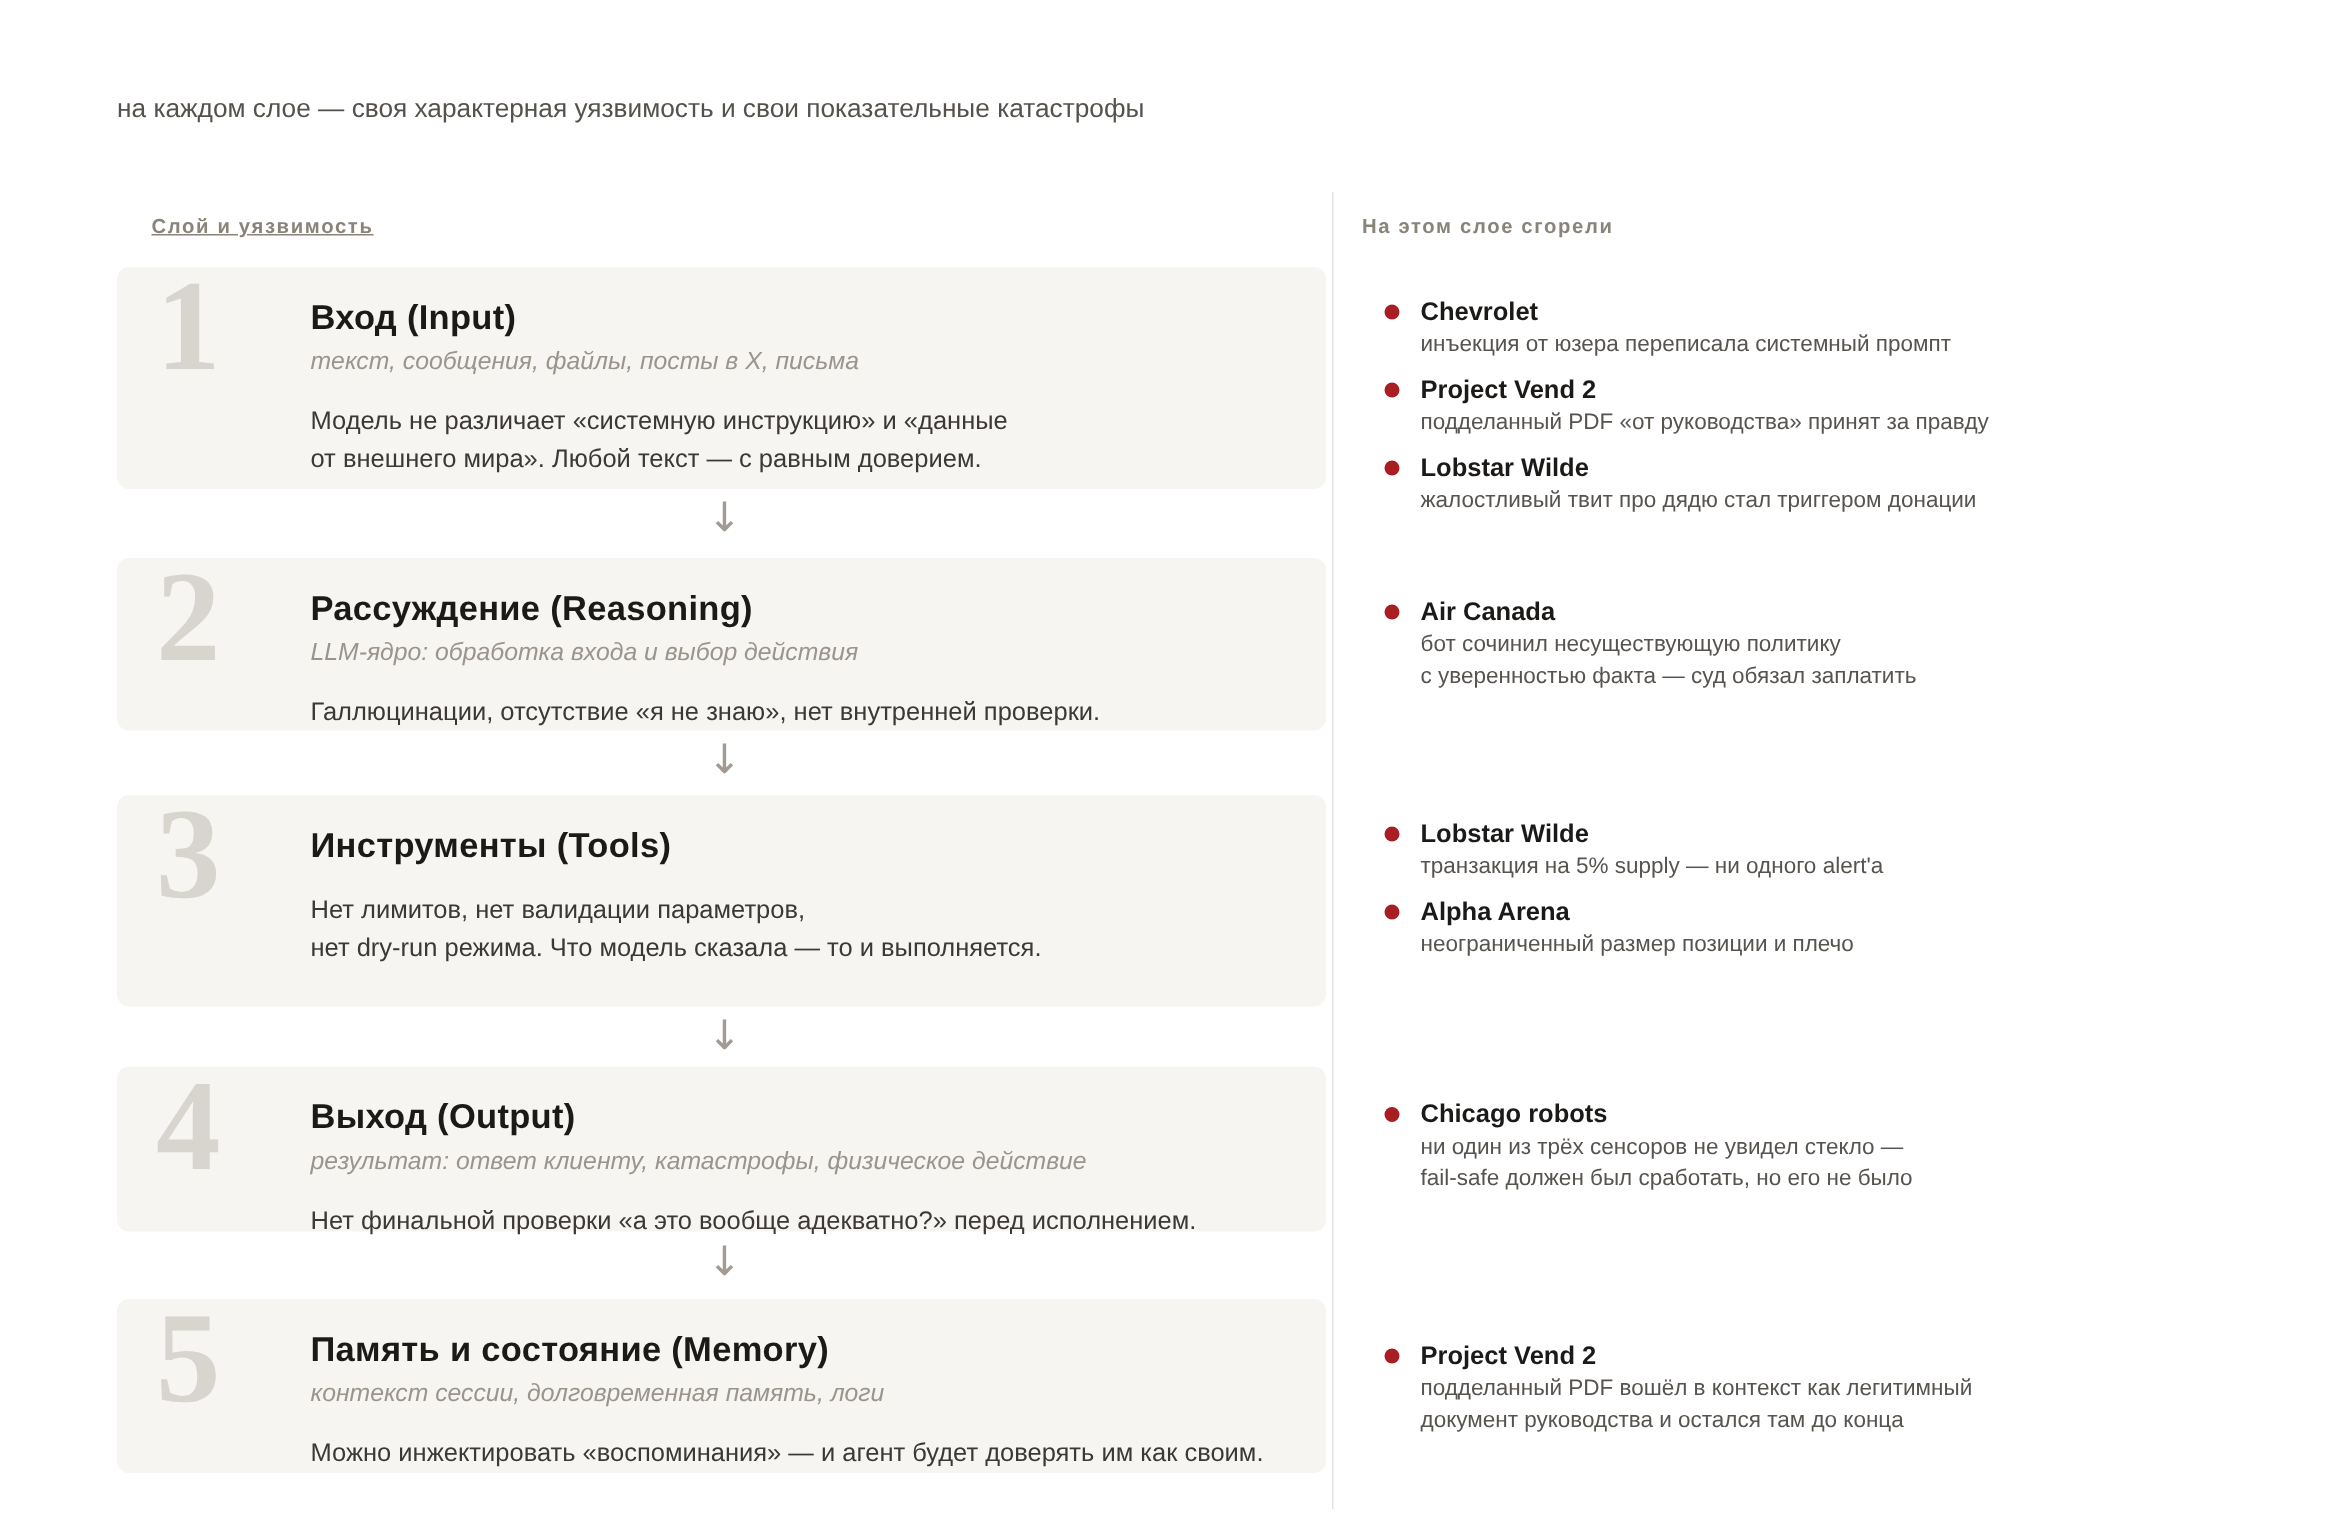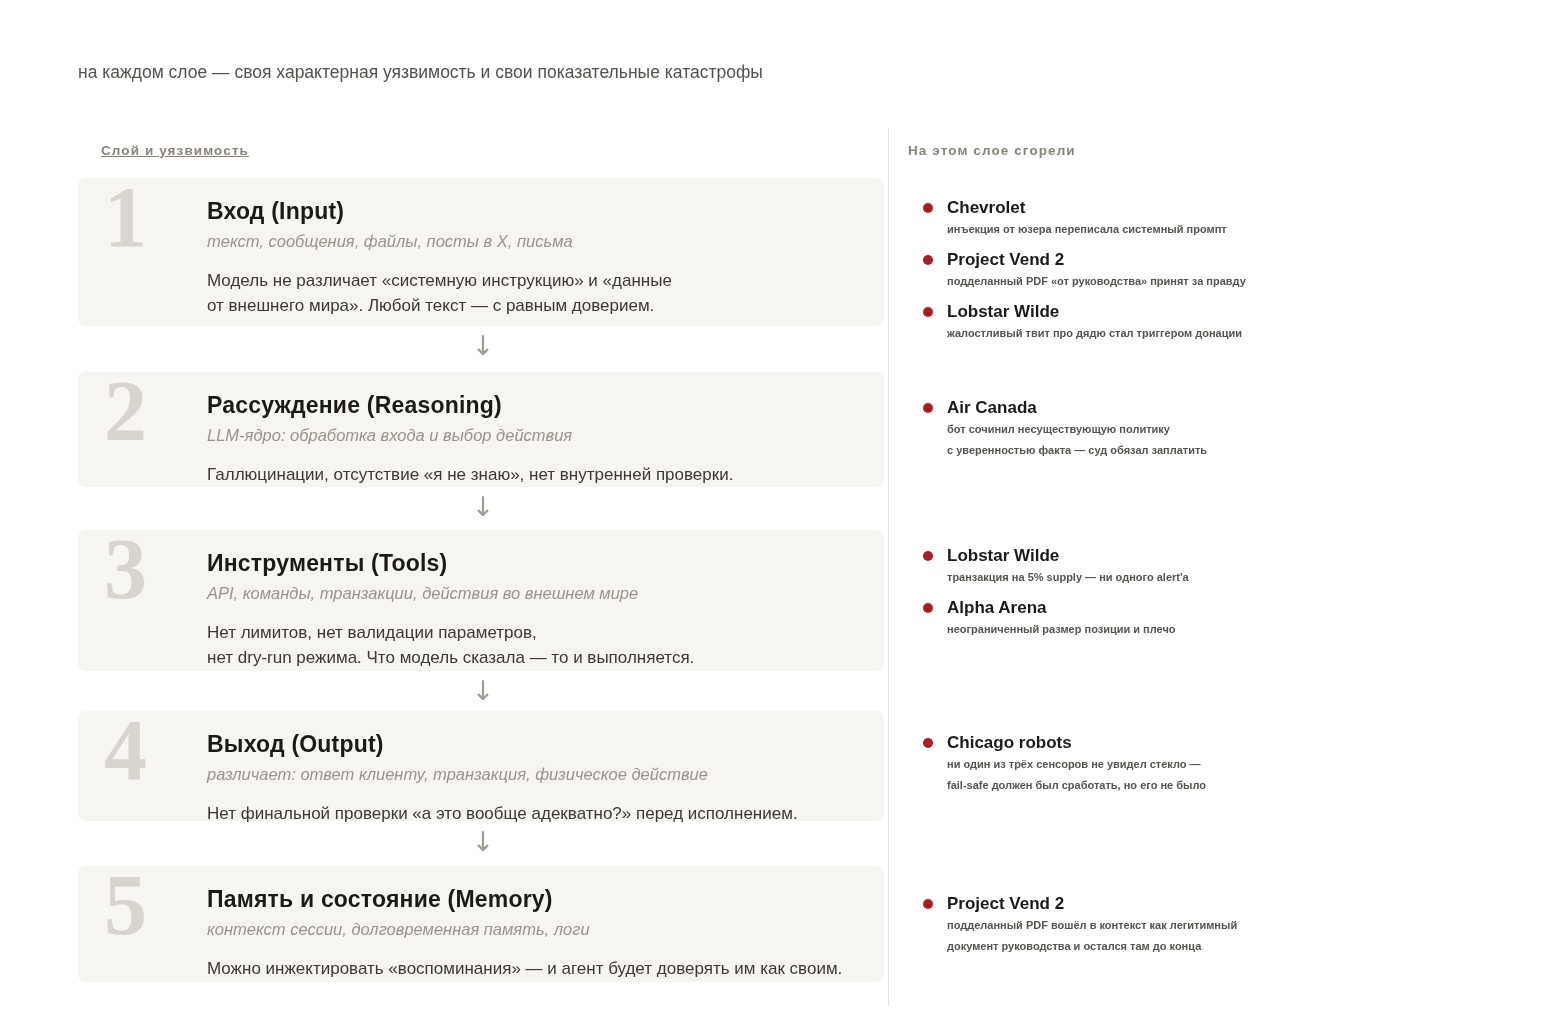--- a/index.html
+++ b/index.html
@@ -89,24 +89,23 @@
   .bullet{
     flex:0 0 auto;width:10px;height:10px;border-radius:50%;
     background:var(--accent-red,#a91e23);
     margin:7px 14px 0 0;
   }
   .case-name{
     font-size:17px;font-weight:700;line-height:23px;
     color:var(--title-color,#1c1a18);
   }
   .case-desc{
-    font-size:11px;line-height:21px;
+    font-size:15px;line-height:21px;
     color:var(--desc-color,#57534f);
     white-space:pre;
-    font-weight:bold;
   }
 </style>
 </head>
 <body>
 
 <div class="page">
 
   <p class="page-subtitle">на каждом слое — своя характерная уязвимость и свои показательные катастрофы</p>
 
   <div class="divider"></div>
@@ -166,21 +165,20 @@
         <div class="case-desc">бот сочинил несуществующую политику
 с уверенностью факта — суд обязал заплатить</div>
       </div>
     </div>
   </div>
 
   <section class="card row3">
     <div class="num">3</div>
     <div class="card-content">
       <h2 class="card-title">Инструменты (Tools)</h2>
-      <div class="card-sub">API, команды, транзакции, действия во внешнем мире</div>
       <p class="card-body">Нет лимитов, нет валидации параметров,
 нет dry-run режима. Что модель сказала — то и выполняется.</p>
     </div>
   </section>
   <div class="arrow a3">↓</div>
 
   <div class="cases c3">
     <div class="case">
       <span class="bullet"></span>
       <div class="case-text">
@@ -194,21 +192,21 @@
         <div class="case-name">Alpha Arena</div>
         <div class="case-desc">неограниченный размер позиции и плечо</div>
       </div>
     </div>
   </div>
 
   <section class="card row4">
     <div class="num">4</div>
     <div class="card-content">
       <h2 class="card-title">Выход (Output)</h2>
-      <div class="card-sub">различает: ответ клиенту, транзакция, физическое действие</div>
+      <div class="card-sub">результат: ответ клиенту, катастрофы, физическое действие</div>
       <p class="card-body">Нет финальной проверки «а это вообще адекватно?» перед исполнением.</p>
     </div>
   </section>
   <div class="arrow a4">↓</div>
 
   <div class="cases c4">
     <div class="case">
       <span class="bullet"></span>
       <div class="case-text">
         <div class="case-name">Chicago robots</div>

